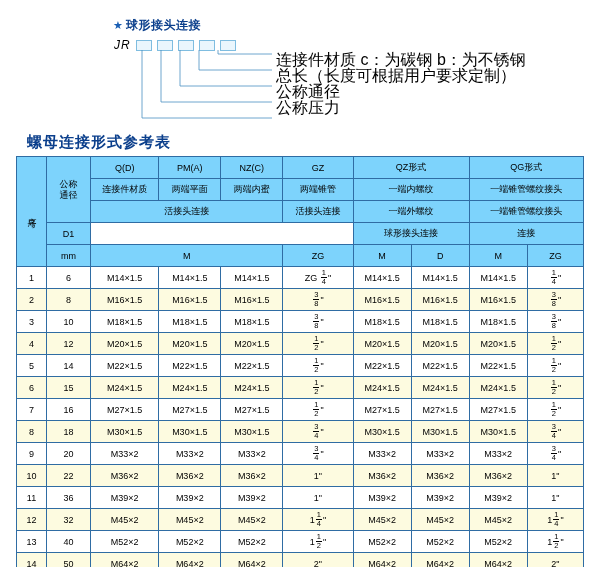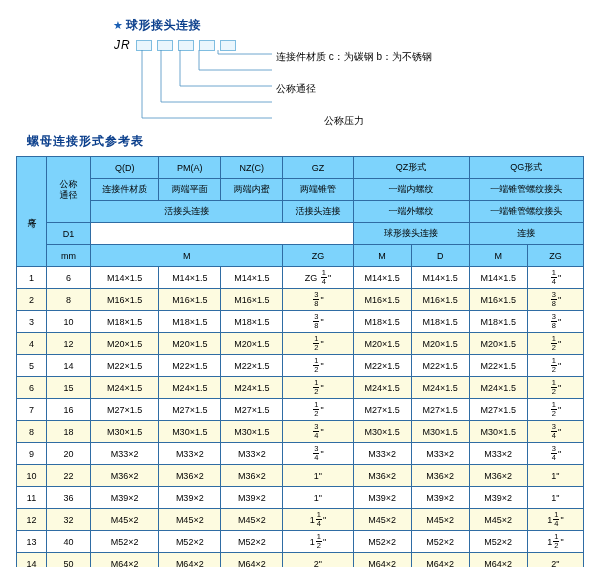--- a/index.html
+++ b/index.html
@@ -67,36 +67,36 @@
     position: absolute;
     left: 0;
     top: 0;
     width: 600px;
     height: 120px;
     pointer-events: none;
   }
 
   .legend {
     position: absolute;
-    font-size: 10px;
+    font-size: 16px;
     white-space: nowrap;
     color: #000;
   }
   .legend.l1 { left: 276px; top: 50px; }
   .legend.l2 { left: 276px; top: 66px; }
   .legend.l3 { left: 276px; top: 82px; }
-  .legend.l4 { left: 276px; top: 114px; margin-left: 48px; }
+  .legend.l4 { left: 276px; top: 98px; }
   .legend.l5 { left: 276px; top: 114px; }
 
   
   .section-title {
     position: absolute;
     left: 27px;
     top: 133px;
-    font-size: 12px;
+    font-size: 15px;
     font-weight: bold;
     color: #0b3f8c;
     letter-spacing: 1px;
   }
 
   
   .table-wrap {
     position: absolute;
     left: 16px;
     top: 156px;
@@ -178,20 +178,21 @@
 
       <path d="M180,50 L180,86 L272,86"></path>
 
       <path d="M199,50 L199,70 L272,70"></path>
 
       <path d="M218,50 L218,54 L272,54"></path>
     </g>
   </svg>
 
   <div class="legend l1">连接件材质  c：为碳钢  b：为不锈钢</div>
+  <div class="legend l2">总长（长度可根据用户要求定制）</div>
   <div class="legend l3">公称通径</div>
   <div class="legend l4">公称压力</div>
 </div>
 
 <div class="section-title">螺母连接形式参考表</div>
 
 <div class="table-wrap">
   <table class="spec">
     <colgroup>
       <col class="seq-cell">

